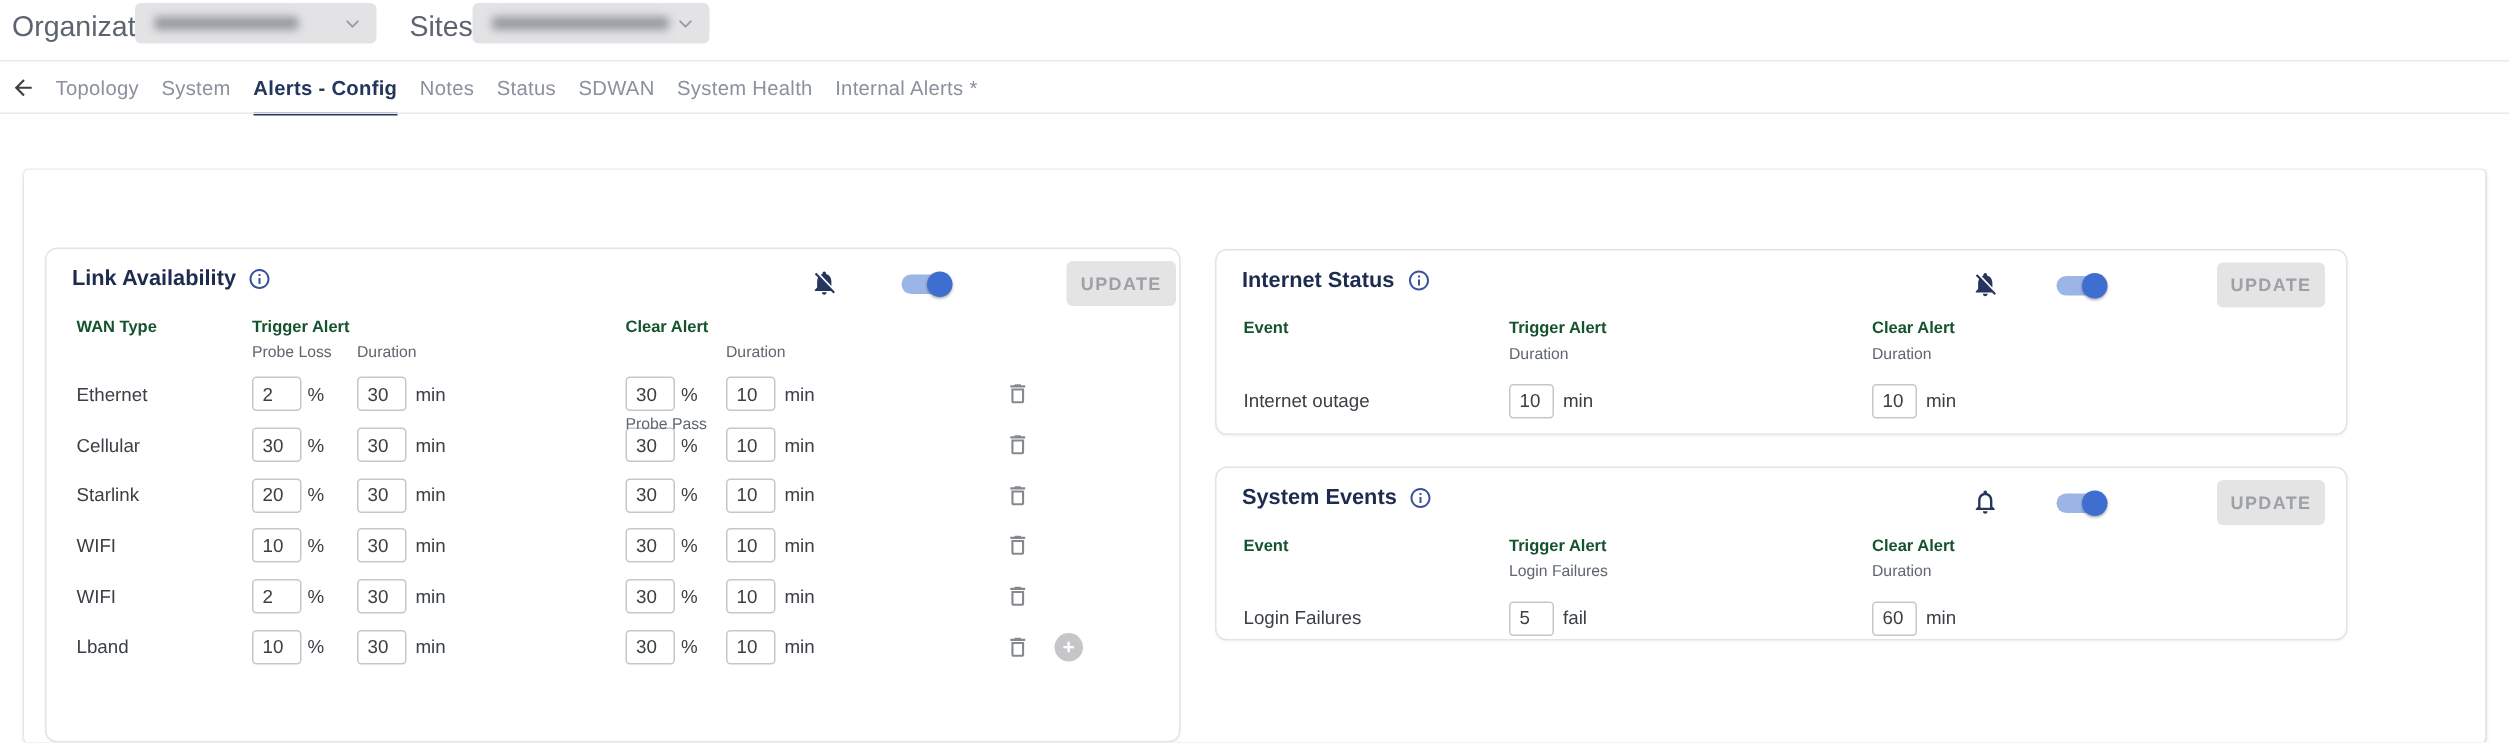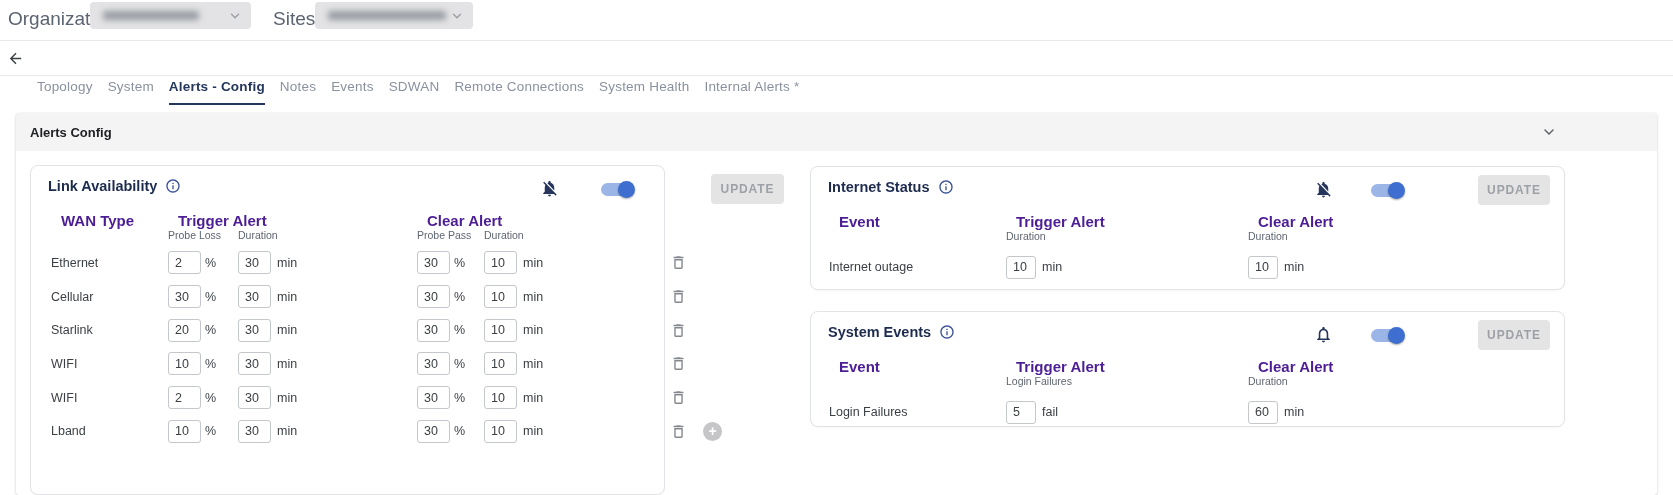--- a/index.html
+++ b/index.html
@@ -16,34 +16,34 @@
   .dd-sites { left:315px; width:158px; }
   .dd .redact { position:absolute; left:13px; top:9px; height:9px; border-radius:2px; background:#7d838b; filter:blur(3px); opacity:.75; }
   .dd-org .redact { width:96px; }
   .dd-sites .redact { width:118px; }
   .dd .chev { position:absolute; right:9px; top:7px; }
   .hr { position:absolute; left:0; right:0; border-top:1px solid #e9eaec; }
   .hr1 { top:40px; } .hr2 { top:75px; }
 
   
   .back-btn { position:absolute; left:7px; top:50px; cursor:pointer; line-height:0; }
-  .tabs { position:absolute; left:37px; top:51px; display:flex; gap:15px;margin-top:28px; }
+  .tabs { position:absolute; left:37px; top:51px; display:flex; gap:15px; }
   .tab { font-size:13.5px; color:#8a919e; letter-spacing:.2px; padding-bottom:9px; cursor:pointer; white-space:nowrap; }
   .tab.active { color:#24365c; font-weight:700; border-bottom:2px solid #24365c; }
 
   
   .panel { position:absolute; left:16px; top:113px; width:1641px; height:382px; background:#fff;
            box-shadow:0 1px 3px rgba(0,0,0,.18), 0 0 1px rgba(0,0,0,.12); border-radius:3px; }
   .panel-header { position:absolute; left:0; top:0; right:0; height:38px; background:#f4f4f5; display:flex; align-items:center; }
   .panel-title { margin-left:14px; font-size:13px; font-weight:700; color:#202124; }
   .panel-chevron { position:absolute; right:100px; top:11px; cursor:pointer; line-height:0; }
 
   
   .card { position:absolute; background:#fff; border:1px solid #e2e3e6; border-radius:8px; box-shadow:0 1px 2px rgba(0,0,0,.04); }
-  .card-la { left:14px; top:52px; width:635px; height:330px; }
+  .card-la { left:14px; top:52px; width:757px; height:330px; }
   .card-is { left:794px; top:53px; width:755px; height:124px; }
   .card-se { left:794px; top:198px; width:755px; height:116px; }
 
   .card-title-wrap { position:absolute; left:17px; top:12px; display:flex; align-items:center; gap:8px; }
   .card-title { font-size:14.5px; font-weight:700; color:#1d2b4f; }
   .info-icon { line-height:0; cursor:pointer; }
 
   .bell { position:absolute; top:13px; line-height:0; cursor:pointer; }
   .card-la .bell { left:509px; }
   .card-is .bell, .card-se .bell { left:503px; }
@@ -56,25 +56,25 @@
 
   .update-btn { position:absolute; top:8px; height:30px; background:#e4e4e5; border:none; border-radius:4px;
                 color:#9da1a6; font-family:inherit; font-size:12px; font-weight:600; letter-spacing:.9px; cursor:default; }
   .card-la .update-btn { left:680px; width:73px; }
   .card-is .update-btn, .card-se .update-btn { left:667px; width:72px; }
 
   
   .la-table { position:absolute; left:20px; top:46px; width:722px; }
   .rt-table { position:absolute; left:18px; top:46px; width:710px; }
   .th-row { position:relative; height:17px; }
-  .th { position:absolute; font-size:15px; font-weight:700; color:#4c1d95;margin-left:10px; }
+  .th { position:absolute; font-size:11px; font-weight:700; color:#14532d; }
   .sub { position:absolute; font-size:10.5px; color:#5f6670; }
   .la-table .th-wan { left:0; } .la-table .th-trig { left:117px; } .la-table .th-clear { left:366px; }
   .la-table .sub-ploss { left:117px; } .la-table .sub-dur1 { left:187px; }
-  .la-table .sub-ppass { left:366px; } .la-table .sub-dur2 { left:433px; }
+  .la-table .sub-ppass { left:366px;margin-top:48px; } .la-table .sub-dur2 { left:433px; }
   .rt-table .th-event { left:0; } .rt-table .th-trig { left:177px; } .rt-table .th-clear { left:419px; }
   .rt-table .sub-trig { left:177px; } .rt-table .sub-clear { left:419px; }
 
   .la-row { display:flex; align-items:center; height:33.7px; }
   .rt-row { display:flex; align-items:center; height:36px; margin-top:2px; }
   .c-wan { width:117px; font-size:12.5px; color:#3a3f45; }
   .c-event { width:177px; font-size:12.5px; color:#3a3f45; }
   input.val { width:33px; height:23px; border:1px solid #c4c7cb; border-radius:3px; font-family:inherit;
               font-size:12.5px; color:#3c4043; padding-left:6px; outline:none; background:#fff; }
   input.val-r { width:30px; }
@@ -117,37 +117,28 @@
   <span class="back-btn">
     <svg width="17" height="17" viewBox="0 0 24 24" fill="#3c4043">
         <path d="M20 11H7.83l5.59-5.59L12 4l-8 8 8 8 1.41-1.41L7.83 13H20v-2z"></path>
       </svg>
   </span>
   <div class="tabs">
     <span class="tab">Topology</span>
     <span class="tab">System</span>
     <span class="tab active">Alerts - Config</span>
     <span class="tab">Notes</span>
-    <span class="tab">Events</span>
+    <span class="tab">Status</span>
     <span class="tab">SDWAN</span>
-    <span class="tab">Remote Connections</span>
     <span class="tab">System Health</span>
     <span class="tab">Internal Alerts *</span>
   </div>
   <div class="hr hr2"></div>
 
   <div class="panel">
-    <div class="panel-header">
-      <span class="panel-title">Alerts Config</span>
-      <span class="panel-chevron">
-        <svg width="16" height="16" viewBox="0 0 24 24" fill="none" stroke="#5f6368" stroke-width="2.2" stroke-linecap="round">
-            <path d="M6 9l6 6 6-6"></path>
-          </svg>
-      </span>
-    </div>
 
     <div class="card card-la">
       <div class="card-title-wrap">
         <span class="card-title">Link Availability</span>
         <span class="info-icon">
           <svg width="16" height="16" viewBox="0 0 24 24" fill="#3a5199">
               <path d="M11 7h2v2h-2zm0 4h2v6h-2zm1-9C6.48 2 2 6.48 2 12s4.48 10 10 10 10-4.48 10-10S17.52 2 12 2zm0 18c-4.41 0-8-3.59-8-8s3.59-8 8-8 8 3.59 8 8-3.59 8-8 8z"></path>
             </svg>
         </span>
       </div>

